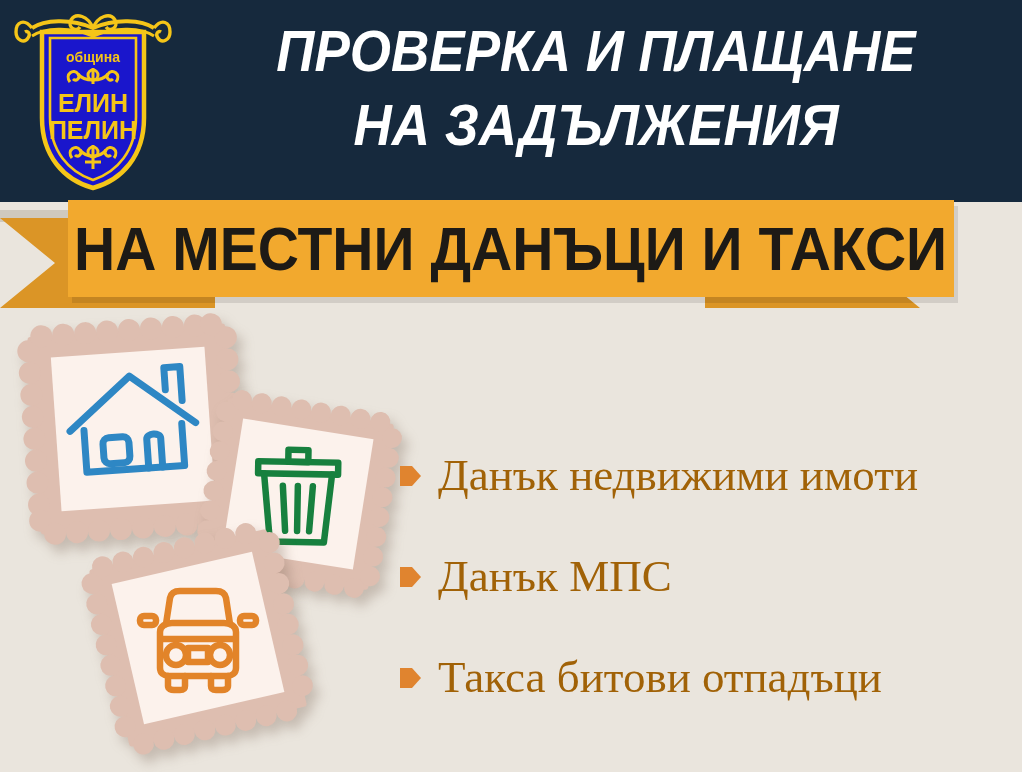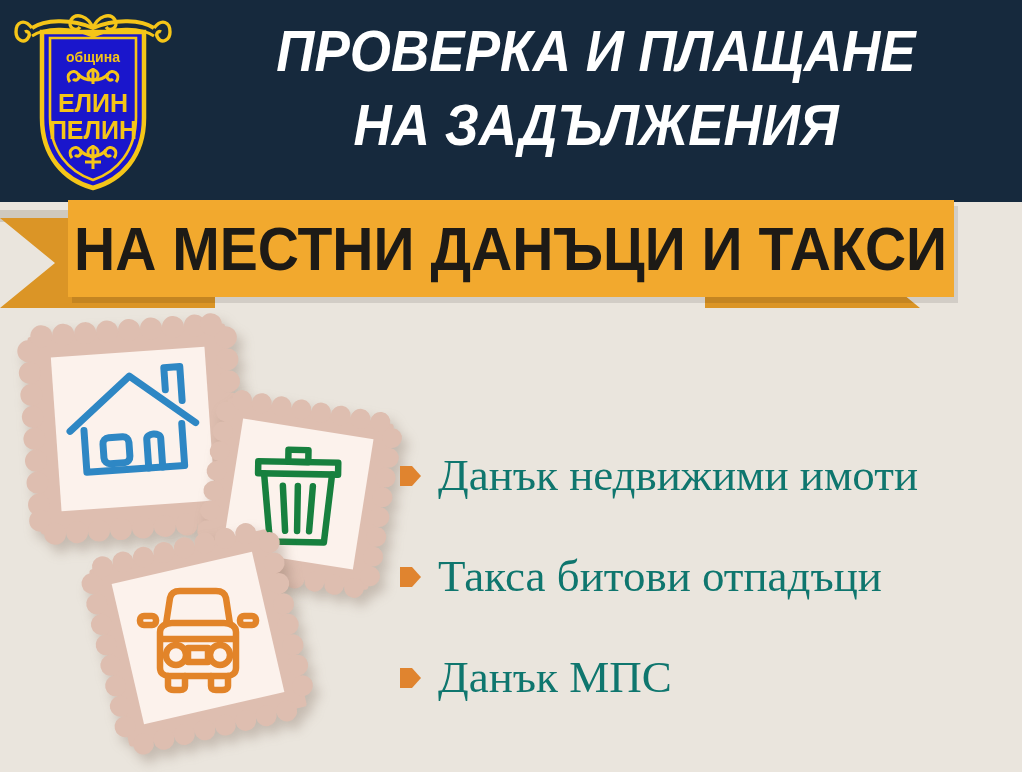--- a/index.html
+++ b/index.html
@@ -126,21 +126,21 @@
   .bullet{
     flex:0 0 auto;
     width:22px;height:24px;
     margin-right:16px;
     margin-top:2px;
   }
   .item-label{
     font-family:"Liberation Serif",serif;
     font-size:45px;
     line-height:48px;
-    color:#0f766e;
+    color:#a16207;
     white-space:nowrap;
   }
 </style>
 </head>
 <body>
 
 <div class="poster">
 
   <div class="header">
     <div class="header-title">
@@ -393,27 +393,27 @@
       </span>
       <span class="item-label">Данък недвижими имоти</span>
     </div>
 
     <div class="list-item">
       <span class="bullet">
         <svg width="22" height="24" viewBox="0 0 22 24" xmlns="http://www.w3.org/2000/svg">
           <path d="M0 2 L12 2 L21 12 L12 22 L0 22 Z" fill="#E0842F"></path>
         </svg>
       </span>
-      <span class="item-label">Такса битови отпадъци</span>
+      <span class="item-label">Данък МПС</span>
     </div>
 
     <div class="list-item">
       <span class="bullet">
         <svg width="22" height="24" viewBox="0 0 22 24" xmlns="http://www.w3.org/2000/svg">
           <path d="M0 2 L12 2 L21 12 L12 22 L0 22 Z" fill="#E0842F"></path>
         </svg>
       </span>
-      <span class="item-label">Данък МПС</span>
+      <span class="item-label">Такса битови отпадъци</span>
     </div>
 
   </div>
 
 </div>
 
 </body></html>

